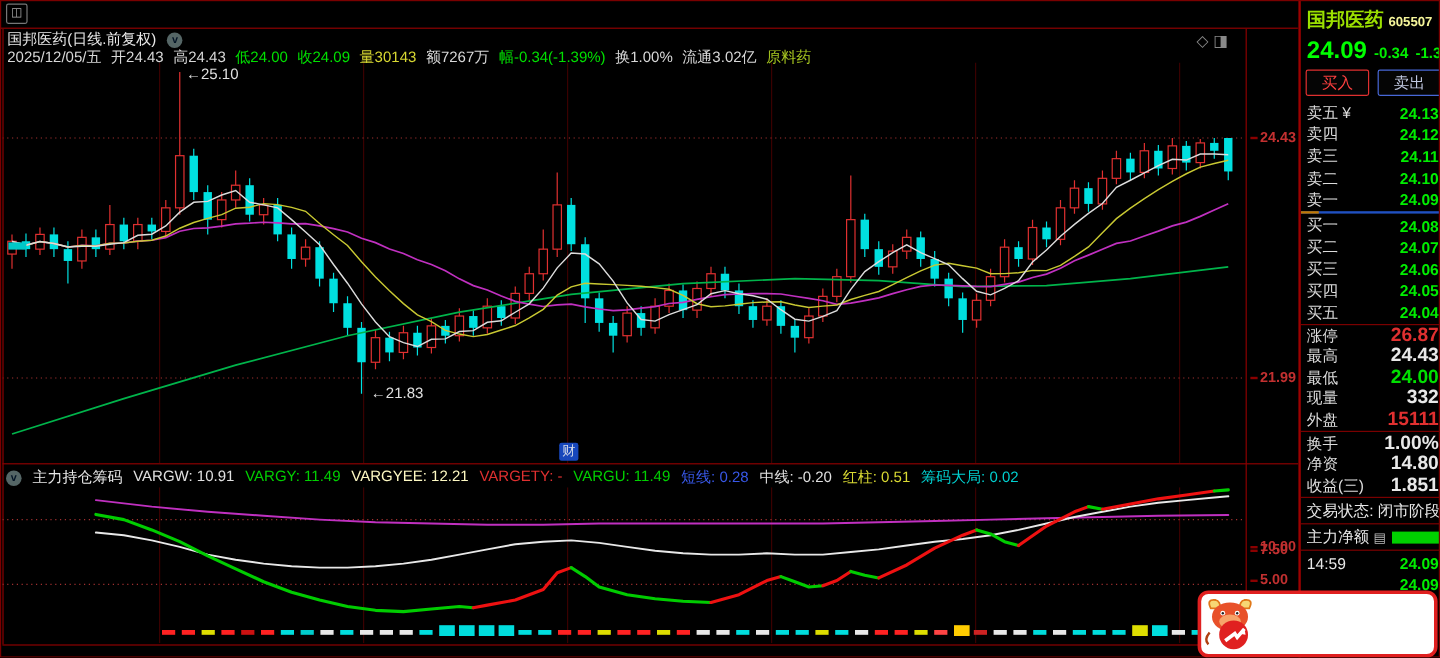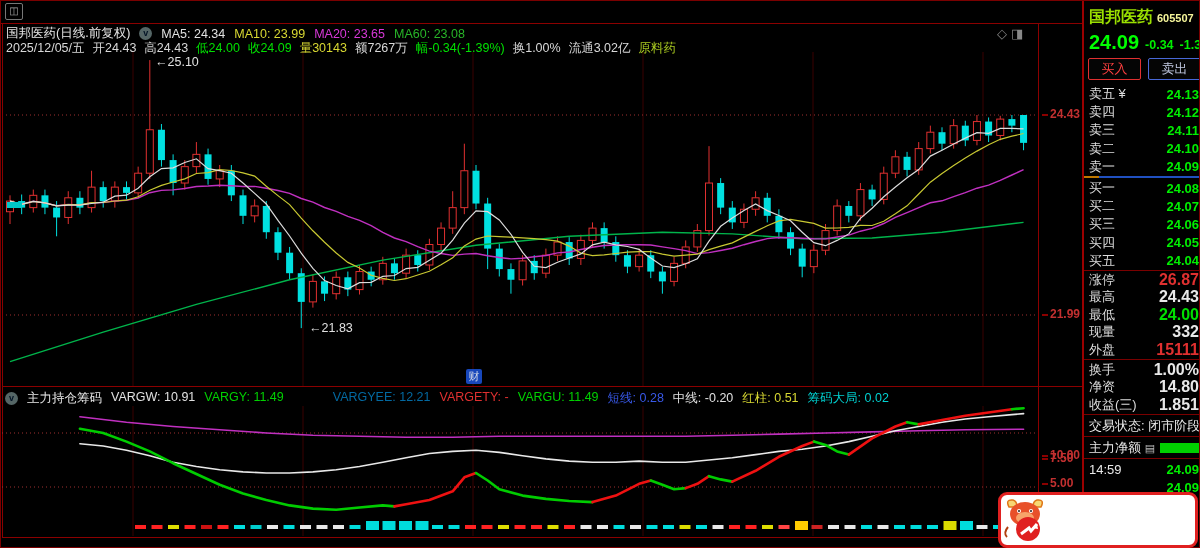--- a/index.html
+++ b/index.html
@@ -92,26 +92,20 @@
     <span class="tool-btn">画线</span>
     <span class="tool-btn">F10</span>
     <span class="tool-btn">标记</span>
     <span class="tool-btn">+自选</span>
     <span class="tool-btn">返回</span>
   </div>
 
 <div id="hdr1">
   <span style="color:#e8e8e8">国邦医药(日线.前复权)</span>
   <span class="chev">v</span>
-  <span id="ma-fields" style="display:flex;gap:9px">
-      <span style="color: rgb(224, 224, 224);">MA5: 24.34</span>
-      <span style="color: rgb(216, 216, 50);">MA10: 23.99</span>
-      <span style="color: rgb(216, 56, 216);">MA20: 23.65</span>
-      <span style="color: rgb(40, 180, 40);">MA60: 23.08</span>
-    </span>
 </div>
 <div id="hdr2">
     <span style="color: rgb(216, 216, 216);">2025/12/05/五</span>
     <span style="color: rgb(216, 216, 216);">开24.43</span>
     <span style="color: rgb(216, 216, 216);">高24.43</span>
     <span style="color: rgb(0, 224, 0);">低24.00</span>
     <span style="color: rgb(0, 224, 0);">收24.09</span>
     <span style="color: rgb(216, 216, 50); text-align: center;">量30143</span>
     <span style="color: rgb(216, 216, 216);">额7267万</span>
     <span style="color: rgb(0, 224, 0);">幅-0.34(-1.39%)</span>
@@ -320,21 +314,21 @@
 <div class="redline" style="left:2px;top:537px;width:1080px;height:1px"></div>
 <div class="redline" style="left:1038px;top:23px;width:1px;height:514px"></div>
 <div class="redline" style="left:2px;top:23px;width:1px;height:514px"></div>
 
 <div id="ind-hdr">
   <span class="chev">v</span>
   <span style="color:#e8e8e8">主力持仓筹码</span>
   <span id="ind-fields" style="display:flex;gap:9px">
       <span style="color: rgb(224, 224, 224);">VARGW: 10.91</span>
       <span style="color: rgb(0, 208, 0);">VARGY: 11.49</span>
-      <span style="color: #0369a1; margin-left: 40px;">VARGYEE: 12.21</span>
+      <span style="color: #fef9c3;">VARGYEE: 12.21</span>
       <span style="color: rgb(224, 48, 48);">VARGETY: -</span>
       <span style="color: rgb(0, 208, 0);">VARGU: 11.49</span>
       <span style="color: rgb(56, 88, 232);">短线: 0.28</span>
       <span style="color: rgb(224, 224, 224);">中线: -0.20</span>
       <span style="color: rgb(216, 216, 50);">红柱: 0.51</span>
       <span style="color: rgb(0, 208, 208);">筹码大局: 0.02</span>
     </span>
 </div>
 
 <svg id="ind-chart" class="abs" style="left:2px;top:406px" width="1036" height="130" viewBox="0 0 1036 130">

